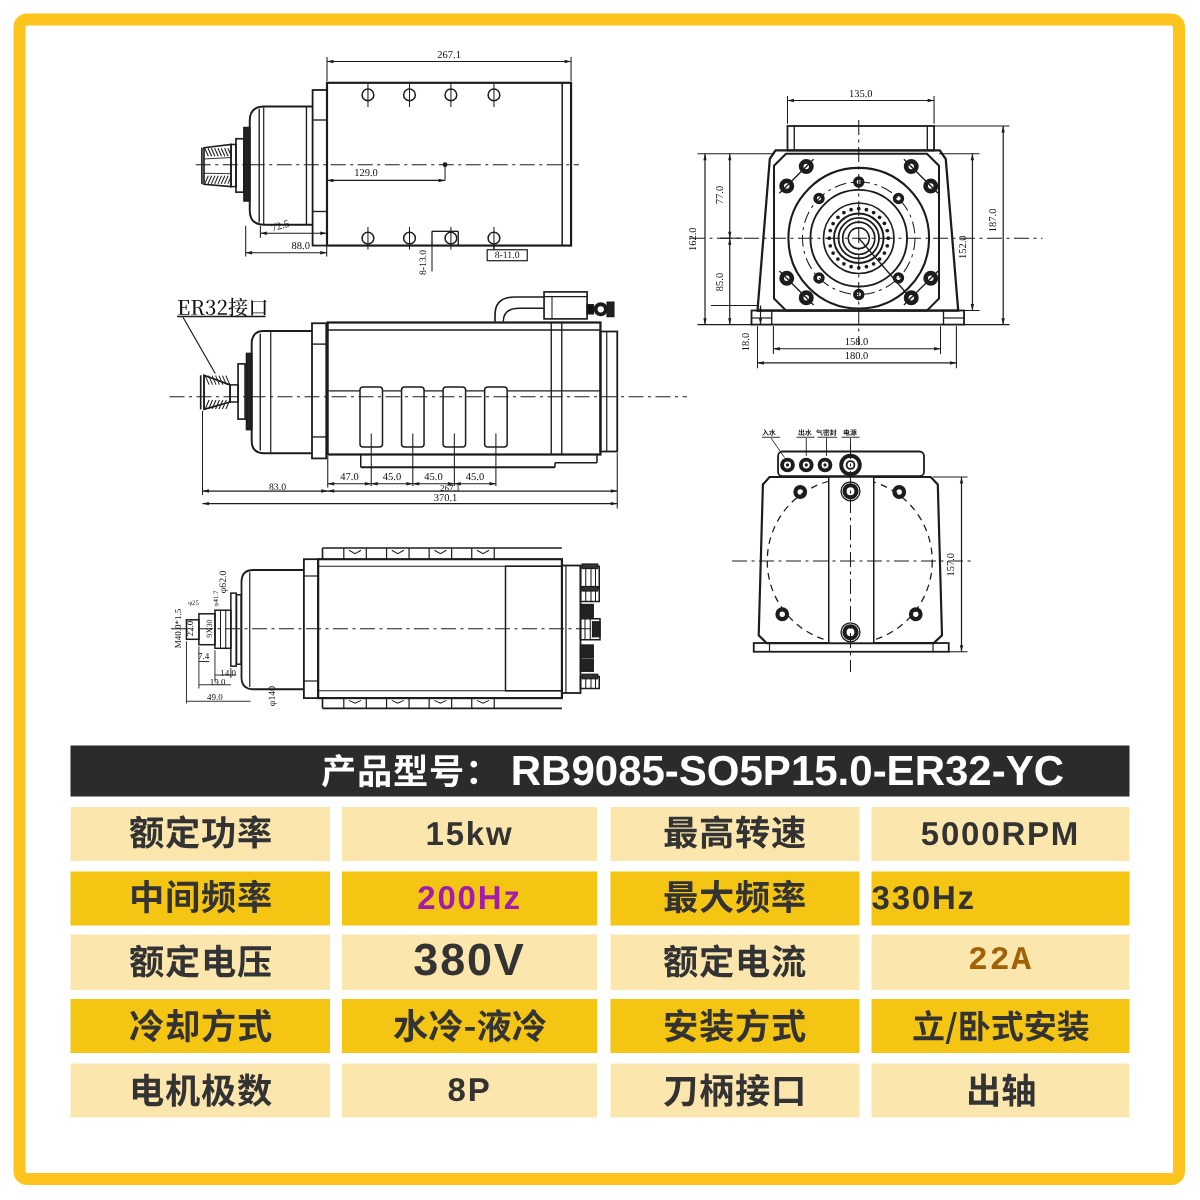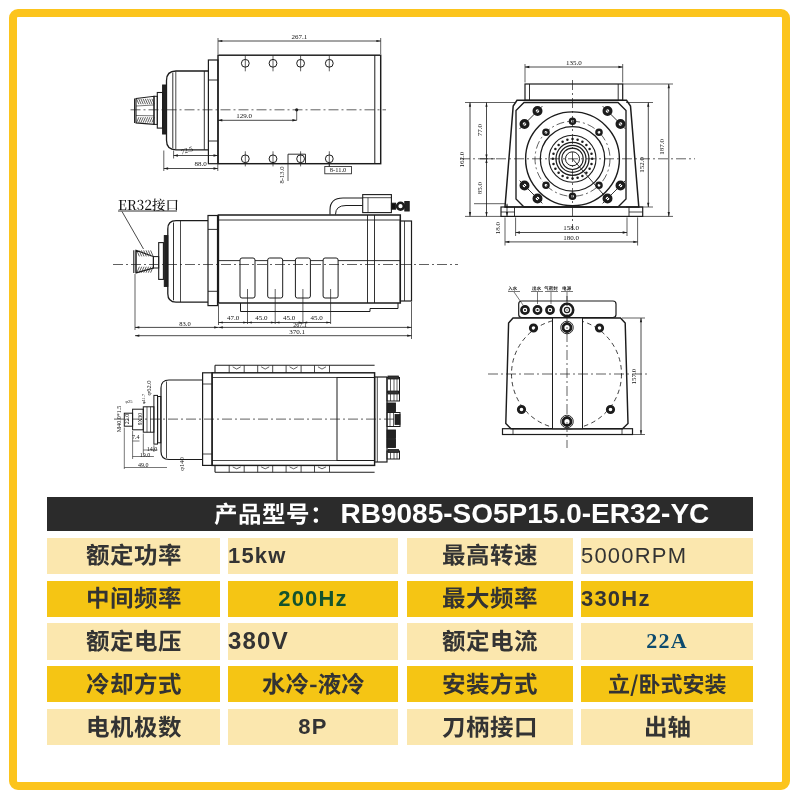--- a/index.html
+++ b/index.html
@@ -428,43 +428,43 @@
 <div style="position:absolute;left:47px;top:537.8px;width:173px;height:36.2px;background:#FBE7AE"></div>
 <svg style="position:absolute;left:85.8px;top:543.4px" width="97.5" height="24.9" viewBox="0 0 97.5 24.9">
     <g fill="#333">
       <use href="#s989D" transform="matrix(0.0235,0,0,-0.0235,0.00,20.68)"></use>
       <use href="#s5B9A" transform="matrix(0.0235,0,0,-0.0235,24.00,20.68)"></use>
       <use href="#s529F" transform="matrix(0.0235,0,0,-0.0235,48.00,20.68)"></use>
       <use href="#s7387" transform="matrix(0.0235,0,0,-0.0235,72.00,20.68)"></use>
     </g>
   </svg>
 <div style="position:absolute;left:228px;top:537.8px;width:170px;height:36.2px;background:#FBE7AE"></div>
-<div style="position:absolute;left:228px;top:537.8px;width:170px;height:36.2px;line-height:36.2px;color:#333;font-weight:bold;font-size:22px;letter-spacing:1.2px;font-family:'Liberation Sans',sans-serif">15kw</div>
+<div style="position:absolute;left:228px;top:537.8px;width:170px;height:36.2px;line-height:36.2px;text-align:center;color:#333;font-weight:bold;font-size:22px;letter-spacing:1.2px;font-family:'Liberation Sans',sans-serif">15kw</div>
 <div style="position:absolute;left:406.5px;top:537.8px;width:166.5px;height:36.2px;background:#FBE7AE"></div>
 <svg style="position:absolute;left:442.0px;top:543.4px" width="97.5" height="24.9" viewBox="0 0 97.5 24.9">
     <g fill="#333">
       <use href="#s6700" transform="matrix(0.0235,0,0,-0.0235,0.00,20.68)"></use>
       <use href="#s9AD8" transform="matrix(0.0235,0,0,-0.0235,24.00,20.68)"></use>
       <use href="#s8F6C" transform="matrix(0.0235,0,0,-0.0235,48.00,20.68)"></use>
       <use href="#s901F" transform="matrix(0.0235,0,0,-0.0235,72.00,20.68)"></use>
     </g>
   </svg>
 <div style="position:absolute;left:581px;top:537.8px;width:172px;height:36.2px;background:#FBE7AE"></div>
-<div style="position:absolute;left:581px;top:537.8px;width:172px;height:36.2px;line-height:36.2px;text-align:left;color:#333;font-weight:normal;font-size:22px;letter-spacing:1.2px;font-family:'Liberation Sans',sans-serif">5000RPM</div>
+<div style="position:absolute;left:581px;top:537.8px;width:172px;height:36.2px;line-height:36.2px;text-align:center;color:#333;font-weight:bold;font-size:22px;letter-spacing:1.2px;font-family:'Liberation Sans',sans-serif">5000RPM</div>
 <div style="position:absolute;left:47px;top:580.6px;width:173px;height:36.2px;background:#F5C514"></div>
 <svg style="position:absolute;left:85.8px;top:586.2px" width="97.5" height="24.9" viewBox="0 0 97.5 24.9">
     <g fill="#333">
       <use href="#s4E2D" transform="matrix(0.0235,0,0,-0.0235,0.00,20.68)"></use>
       <use href="#s95F4" transform="matrix(0.0235,0,0,-0.0235,24.00,20.68)"></use>
       <use href="#s9891" transform="matrix(0.0235,0,0,-0.0235,48.00,20.68)"></use>
       <use href="#s7387" transform="matrix(0.0235,0,0,-0.0235,72.00,20.68)"></use>
     </g>
   </svg>
 <div style="position:absolute;left:228px;top:580.6px;width:170px;height:36.2px;background:#F5C514"></div>
-<div style="position:absolute;left:228px;top:580.6px;width:170px;height:36.2px;line-height:36.2px;text-align:center;color:#14532d;font-weight:bold;font-size:22px;letter-spacing:1.2px;font-family:'Liberation Sans',sans-serif">200Hz</div>
+<div style="position:absolute;left:228px;top:580.6px;width:170px;height:36.2px;line-height:36.2px;text-align:center;color:#a21caf;font-weight:bold;font-size:22px;letter-spacing:1.2px;font-family:'Liberation Sans',sans-serif">200Hz</div>
 <div style="position:absolute;left:406.5px;top:580.6px;width:166.5px;height:36.2px;background:#F5C514"></div>
 <svg style="position:absolute;left:442.0px;top:586.2px" width="97.5" height="24.9" viewBox="0 0 97.5 24.9">
     <g fill="#333">
       <use href="#s6700" transform="matrix(0.0235,0,0,-0.0235,0.00,20.68)"></use>
       <use href="#s5927" transform="matrix(0.0235,0,0,-0.0235,24.00,20.68)"></use>
       <use href="#s9891" transform="matrix(0.0235,0,0,-0.0235,48.00,20.68)"></use>
       <use href="#s7387" transform="matrix(0.0235,0,0,-0.0235,72.00,20.68)"></use>
     </g>
   </svg>
 <div style="position:absolute;left:581px;top:580.6px;width:172px;height:36.2px;background:#F5C514"></div>
@@ -472,32 +472,32 @@
 <div style="position:absolute;left:47px;top:623.4px;width:173px;height:36.2px;background:#FBE7AE"></div>
 <svg style="position:absolute;left:85.8px;top:629.0px" width="97.5" height="24.9" viewBox="0 0 97.5 24.9">
     <g fill="#333">
       <use href="#s989D" transform="matrix(0.0235,0,0,-0.0235,0.00,20.68)"></use>
       <use href="#s5B9A" transform="matrix(0.0235,0,0,-0.0235,24.00,20.68)"></use>
       <use href="#s7535" transform="matrix(0.0235,0,0,-0.0235,48.00,20.68)"></use>
       <use href="#s538B" transform="matrix(0.0235,0,0,-0.0235,72.00,20.68)"></use>
     </g>
   </svg>
 <div style="position:absolute;left:228px;top:623.4px;width:170px;height:36.2px;background:#FBE7AE"></div>
-<div style="position:absolute;left:228px;top:623.4px;width:170px;height:36.2px;line-height:36.2px;color:#333;font-weight:bold;font-size:24px;letter-spacing:1.2px;font-family:'Liberation Sans',sans-serif">380V</div>
+<div style="position:absolute;left:228px;top:623.4px;width:170px;height:36.2px;line-height:36.2px;text-align:center;color:#333;font-weight:bold;font-size:30px;letter-spacing:1.2px;font-family:'Liberation Sans',sans-serif">380V</div>
 <div style="position:absolute;left:406.5px;top:623.4px;width:166.5px;height:36.2px;background:#FBE7AE"></div>
 <svg style="position:absolute;left:442.0px;top:629.0px" width="97.5" height="24.9" viewBox="0 0 97.5 24.9">
     <g fill="#333">
       <use href="#s989D" transform="matrix(0.0235,0,0,-0.0235,0.00,20.68)"></use>
       <use href="#s5B9A" transform="matrix(0.0235,0,0,-0.0235,24.00,20.68)"></use>
       <use href="#s7535" transform="matrix(0.0235,0,0,-0.0235,48.00,20.68)"></use>
       <use href="#s6D41" transform="matrix(0.0235,0,0,-0.0235,72.00,20.68)"></use>
     </g>
   </svg>
 <div style="position:absolute;left:581px;top:623.4px;width:172px;height:36.2px;background:#FBE7AE"></div>
-<div style="position:absolute;left:581px;top:623.4px;width:172px;height:36.2px;line-height:36.2px;text-align:center;color:#0c4a6e;font-weight:bold;font-size:22px;letter-spacing:1.2px;font-family:Liberation Serif, serif">22A</div>
+<div style="position:absolute;left:581px;top:623.4px;width:172px;height:36.2px;line-height:36.2px;text-align:center;color:#a16207;font-weight:bold;font-size:22px;letter-spacing:1.2px;font-family:Liberation Mono, monospace">22A</div>
 <div style="position:absolute;left:47px;top:666.2px;width:173px;height:36.2px;background:#F5C514"></div>
 <svg style="position:absolute;left:85.8px;top:671.8px" width="97.5" height="24.9" viewBox="0 0 97.5 24.9">
     <g fill="#333">
       <use href="#s51B7" transform="matrix(0.0235,0,0,-0.0235,0.00,20.68)"></use>
       <use href="#s5374" transform="matrix(0.0235,0,0,-0.0235,24.00,20.68)"></use>
       <use href="#s65B9" transform="matrix(0.0235,0,0,-0.0235,48.00,20.68)"></use>
       <use href="#s5F0F" transform="matrix(0.0235,0,0,-0.0235,72.00,20.68)"></use>
     </g>
   </svg>
 <div style="position:absolute;left:228px;top:666.2px;width:170px;height:36.2px;background:#F5C514"></div>

